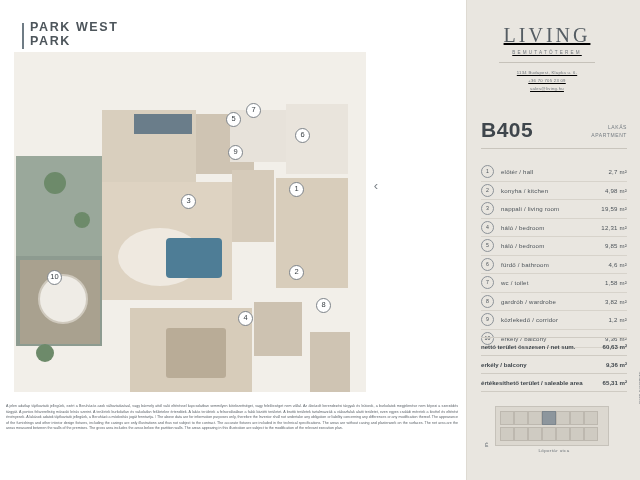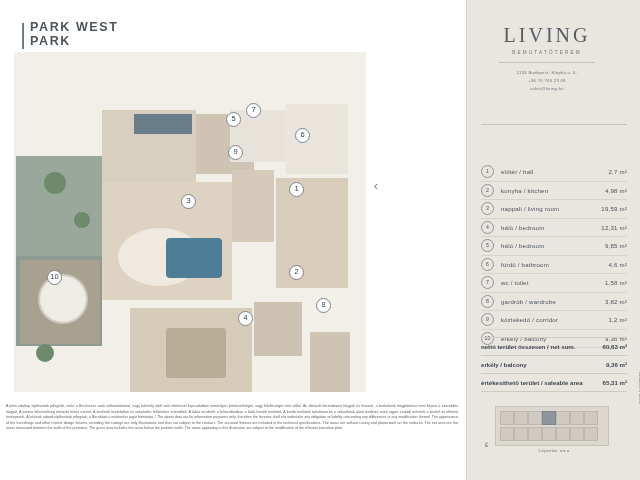--- a/index.html
+++ b/index.html
@@ -194,20 +194,21 @@
     height: 480px;
     background: #e9e6e0;
     border-left: 1px solid #dedad2;
   }
   .logo {
     position: absolute;
     left: 0;
     top: 24px;
     width: 160px;
     text-align: center;
+    text-decoration: underline;
   }
   .logo-living {
     font-family: "Liberation Serif", serif;
     font-size: 20px;
     letter-spacing: 3px;
     color: #555d63;
   }
   .logo-sub {
     font-size: 4.6px;
     letter-spacing: 2.2px;
@@ -433,20 +434,27 @@
       <div class="logo-sub">BEMUTATÓTEREM</div>
       <div class="logo-rule"></div>
       <div class="contact">
         <div>1134 Budapest, Klapka u. 6.</div>
         <div>+36 70 705 23 09</div>
         <div>sales@living.hu</div>
       </div>
     </div>
 
     <div class="unit-block">
+      <div class="unit-row">
+        <div class="unit-code">B405</div>
+        <div class="unit-label">
+          <div>LAKÁS</div>
+          <div>APARTMENT</div>
+        </div>
+      </div>
       <div class="unit-rule"></div>
     </div>
 
     <div class="rooms" id="rooms">
         <div class="room">
           <span class="num">1</span>
           <span class="nm">előtér / hall</span>
           <span class="ar">2,7 m²</span>
         </div>
         <div class="room">

